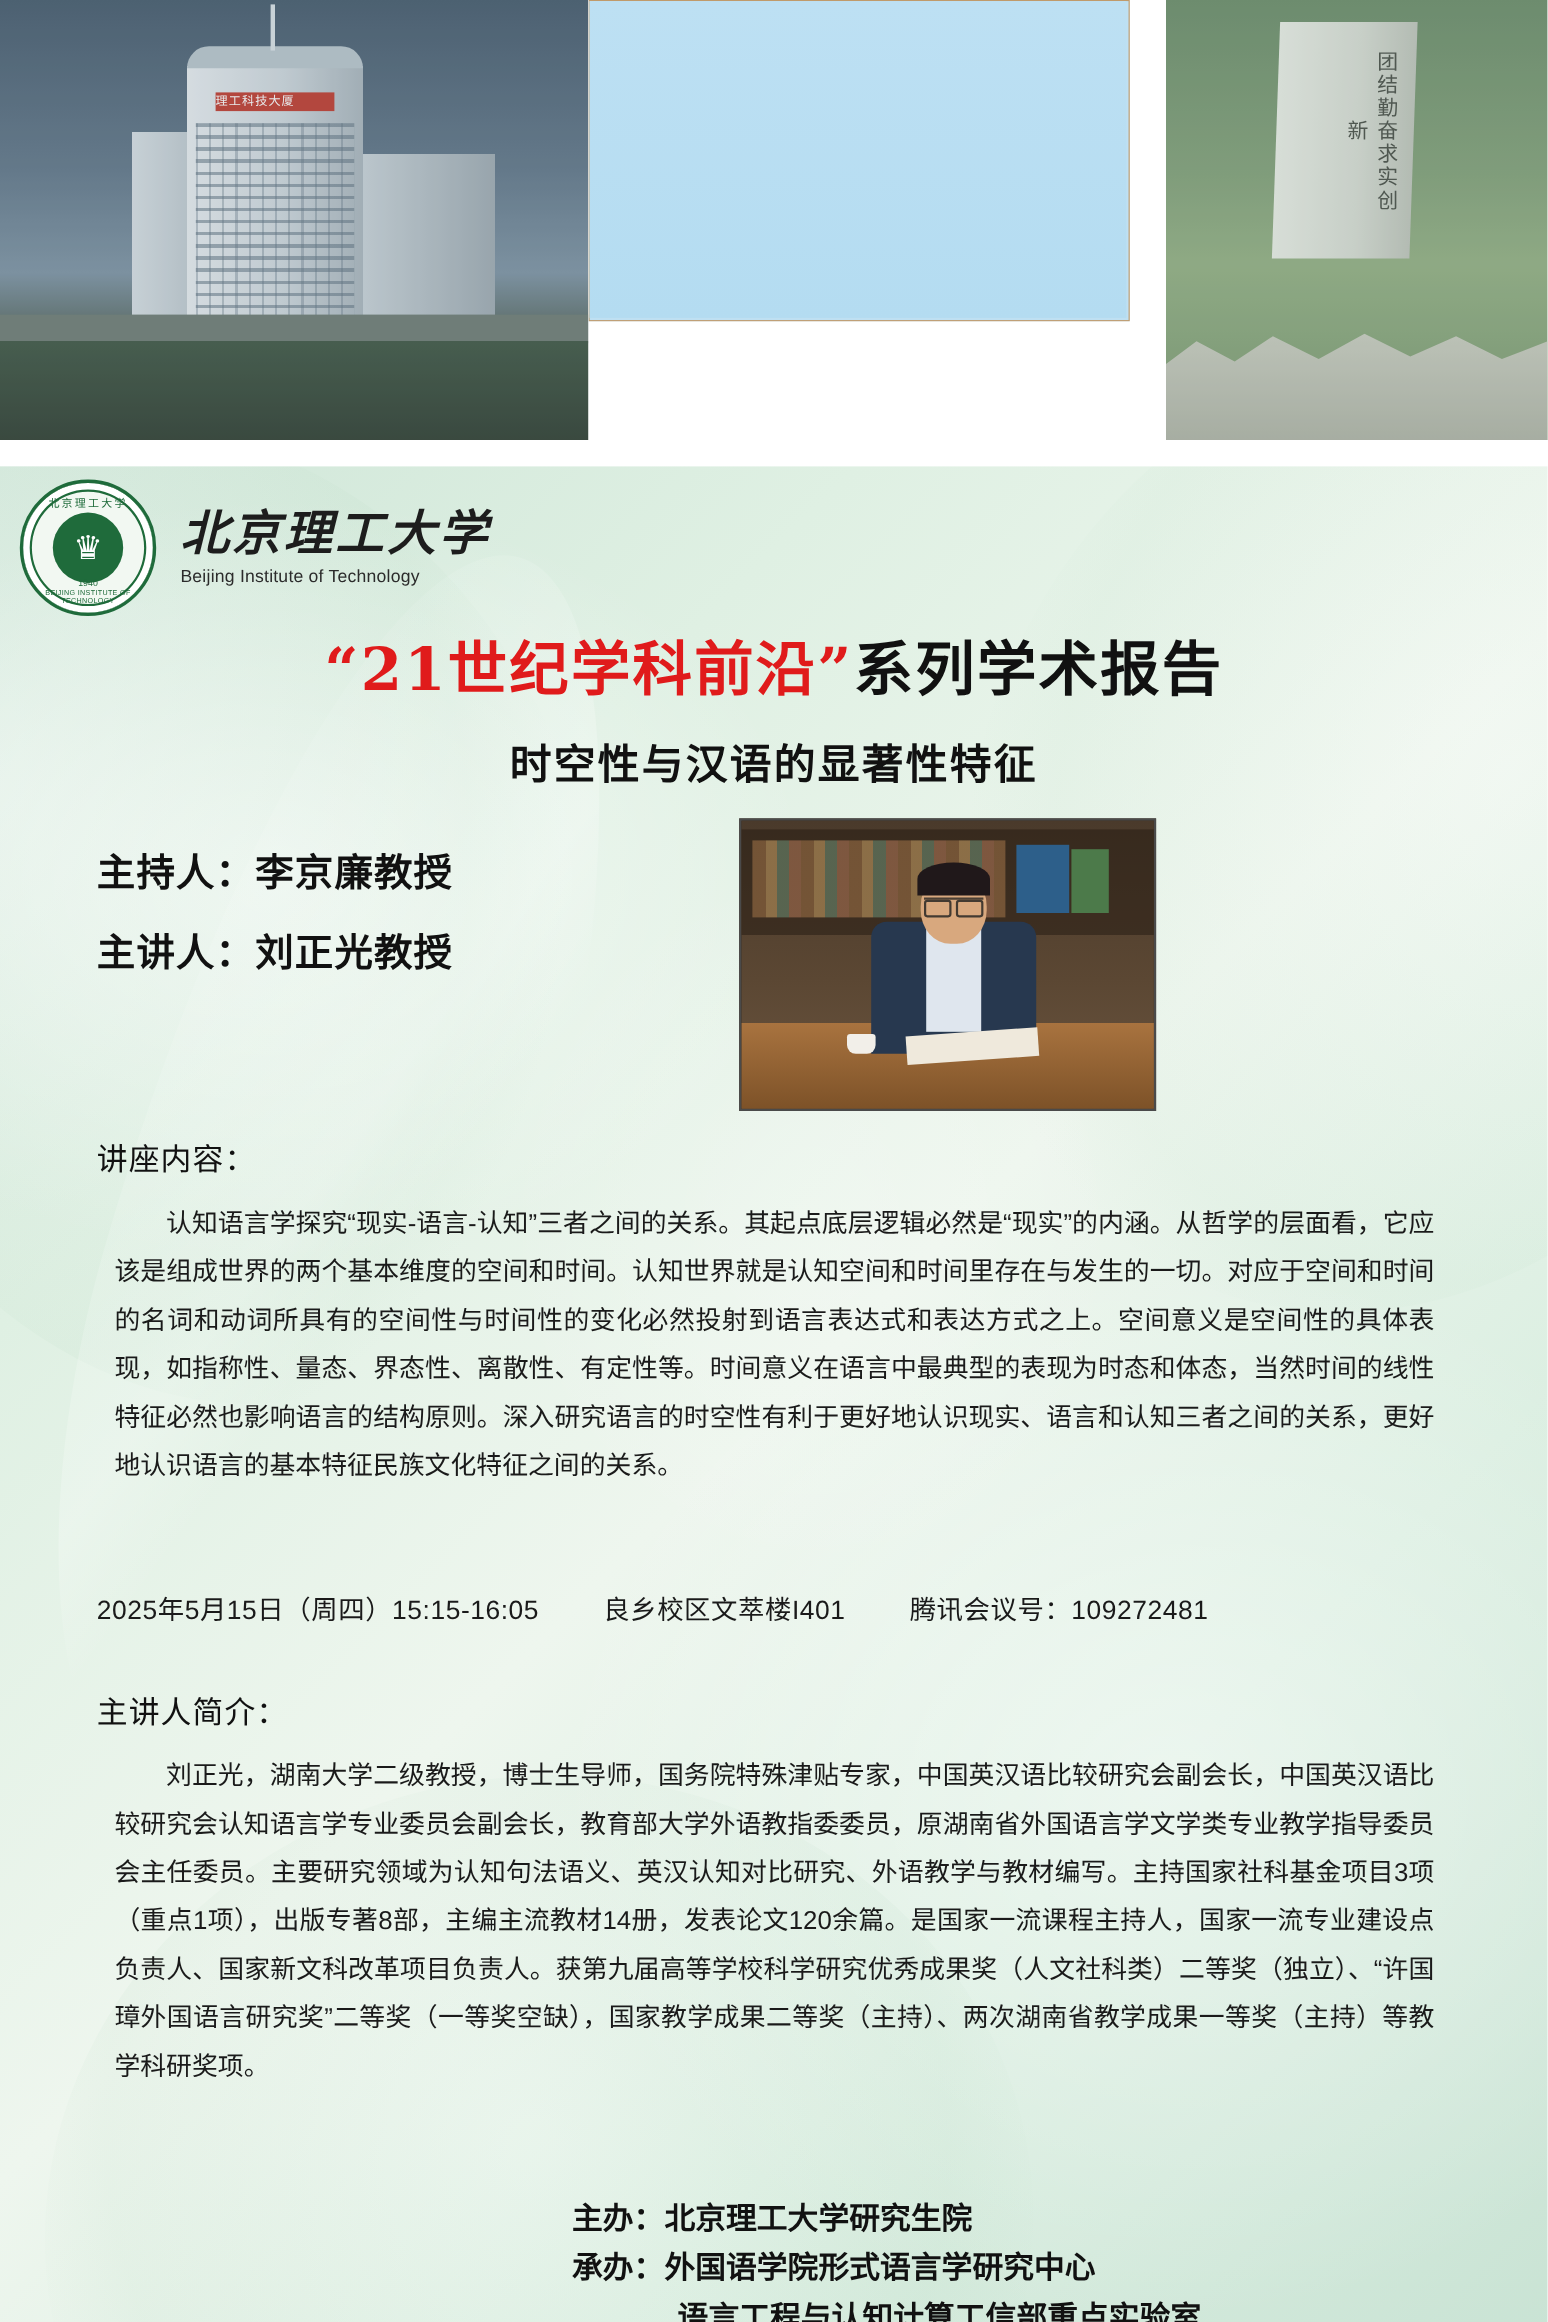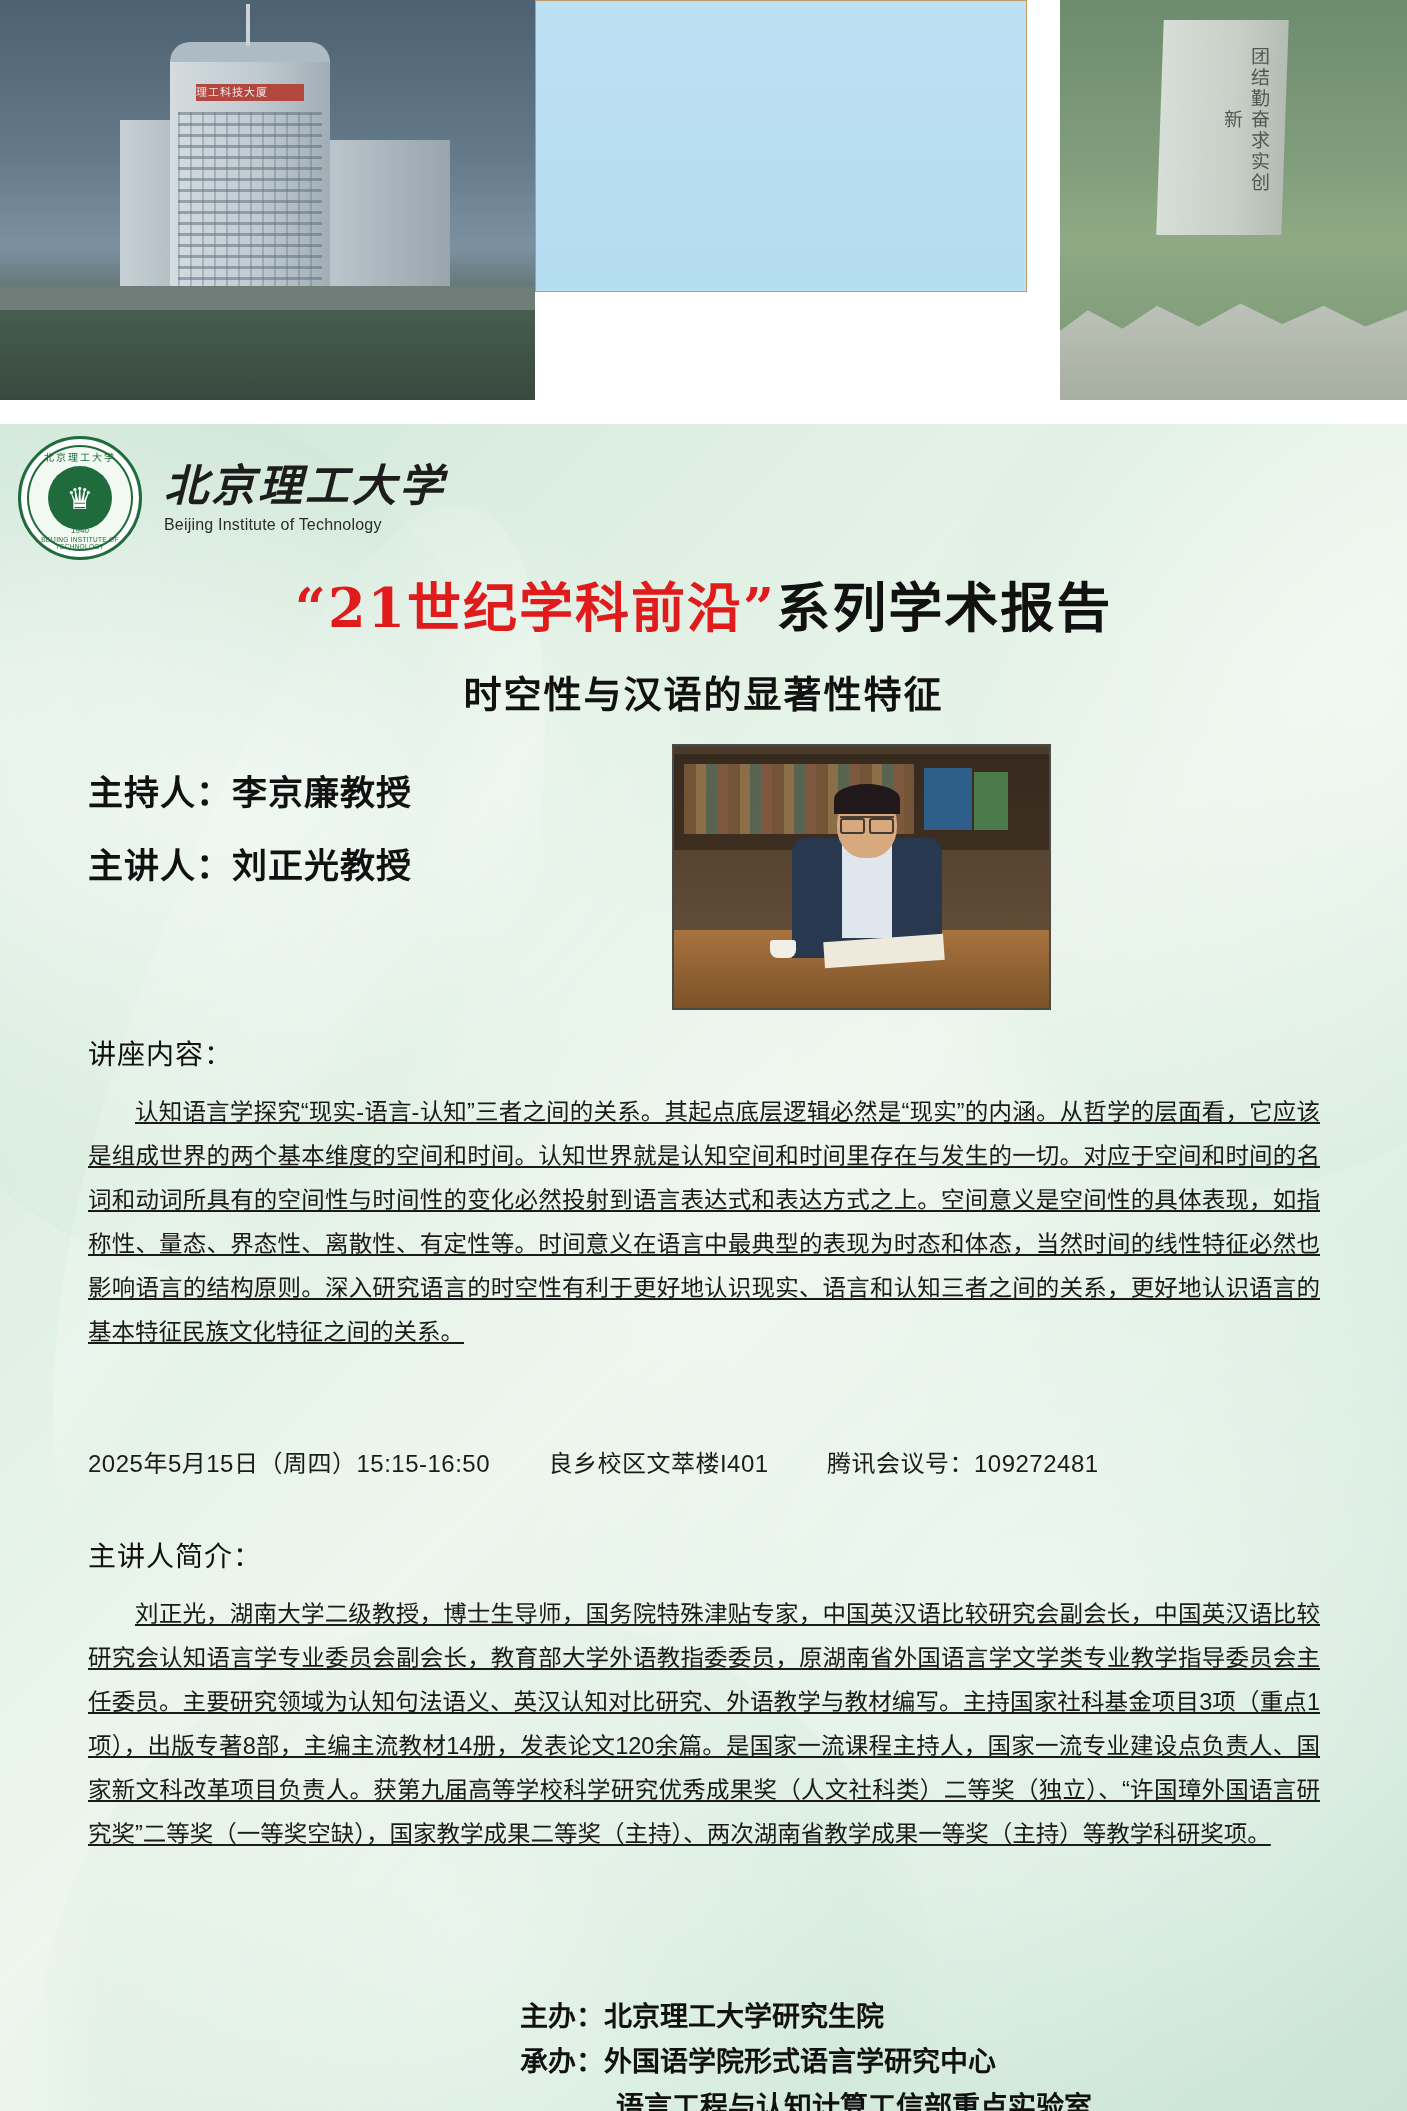--- a/index.html
+++ b/index.html
@@ -193,21 +193,21 @@
   .hs-glass:before{left:0;}.hs-glass:after{right:0;}
   .hs-doc{position:absolute;left:150px;bottom:44px;width:120px;height:26px;background:#efe9dc;transform:rotate(-4deg);}
   .hs-cup{position:absolute;left:96px;bottom:50px;width:26px;height:18px;background:#f2efe9;border-radius:3px 3px 8px 8px;}
 
   .h-label{font-weight:normal;font-size:28px;color:#111;letter-spacing:1px;}
   .sec-content{position:absolute;left:88px;top:608px;}
   .body-text{
     width:1232px;font-size:23.5px;line-height:44px;color:#1a1a1a;text-align:justify;
     margin-top:18px;
   }
-  .body-text p{margin:0;text-indent:2em;text-decoration:underline;}
+  .body-text p{margin:16px;text-indent:2em;}
 
   .sec-info{position:absolute;left:88px;top:1000px;}
   .info-line{font-size:24px;color:#1a1a1a;margin-top:20px;letter-spacing:.5px;}
   .info-line .gap{display:inline-block;width:44px;}
 
   .sec-bio{position:absolute;left:88px;top:1110px;}
 
   .host-block{
     position:absolute;left:520px;top:1570px;font-weight:bold;font-size:28px;color:#111;line-height:45px;
   }
@@ -297,21 +297,21 @@
 
     <div class="sec-content">
       <div class="h-label">讲座内容：</div>
       <div class="body-text">
         <p>认知语言学探究“现实-语言-认知”三者之间的关系。其起点底层逻辑必然是“现实”的内涵。从哲学的层面看，它应该是组成世界的两个基本维度的空间和时间。认知世界就是认知空间和时间里存在与发生的一切。对应于空间和时间的名词和动词所具有的空间性与时间性的变化必然投射到语言表达式和表达方式之上。空间意义是空间性的具体表现，如指称性、量态、界态性、离散性、有定性等。时间意义在语言中最典型的表现为时态和体态，当然时间的线性特征必然也影响语言的结构原则。深入研究语言的时空性有利于更好地认识现实、语言和认知三者之间的关系，更好地认识语言的基本特征民族文化特征之间的关系。</p>
       </div>
     </div>
 
     <div class="sec-info">
       <div class="info-line">
-        <span>2025年5月15日（周四）15:15-16:50</span>
+        <span>2025年5月15日（周四）15:15-16:05</span>
         <span class="gap"></span>
         <span>良乡校区文萃楼I401</span>
         <span class="gap"></span>
         <span>腾讯会议号：109272481</span>
       </div>
     </div>
 
     <div class="sec-bio">
       <div class="h-label">主讲人简介：</div>
       <div class="body-text">

